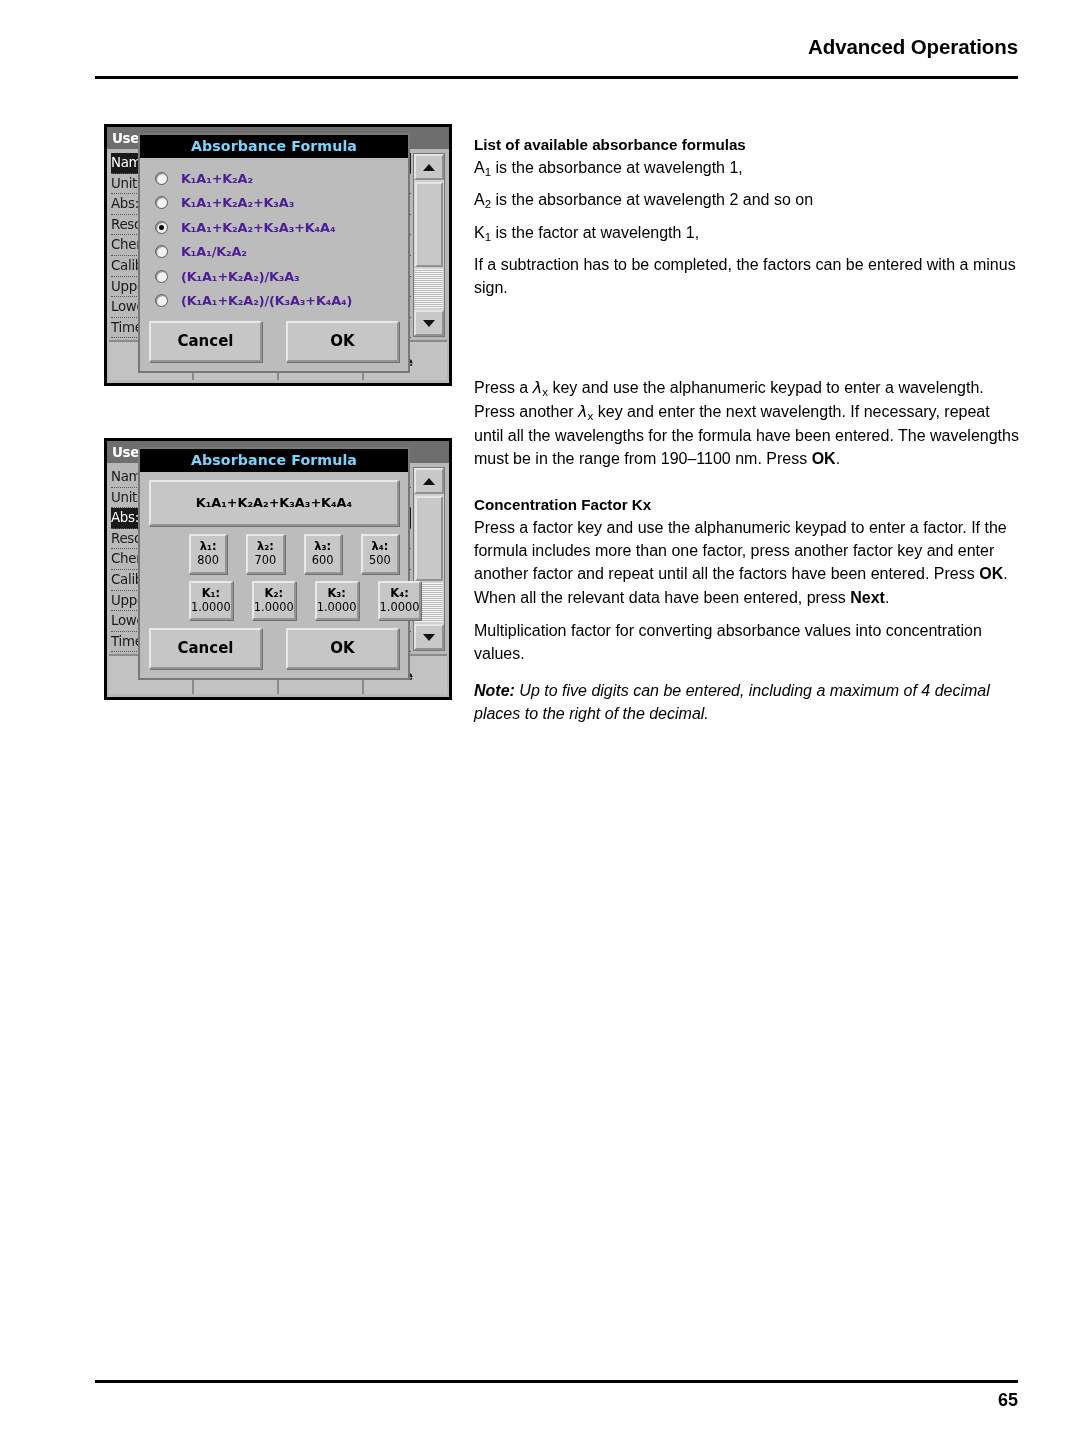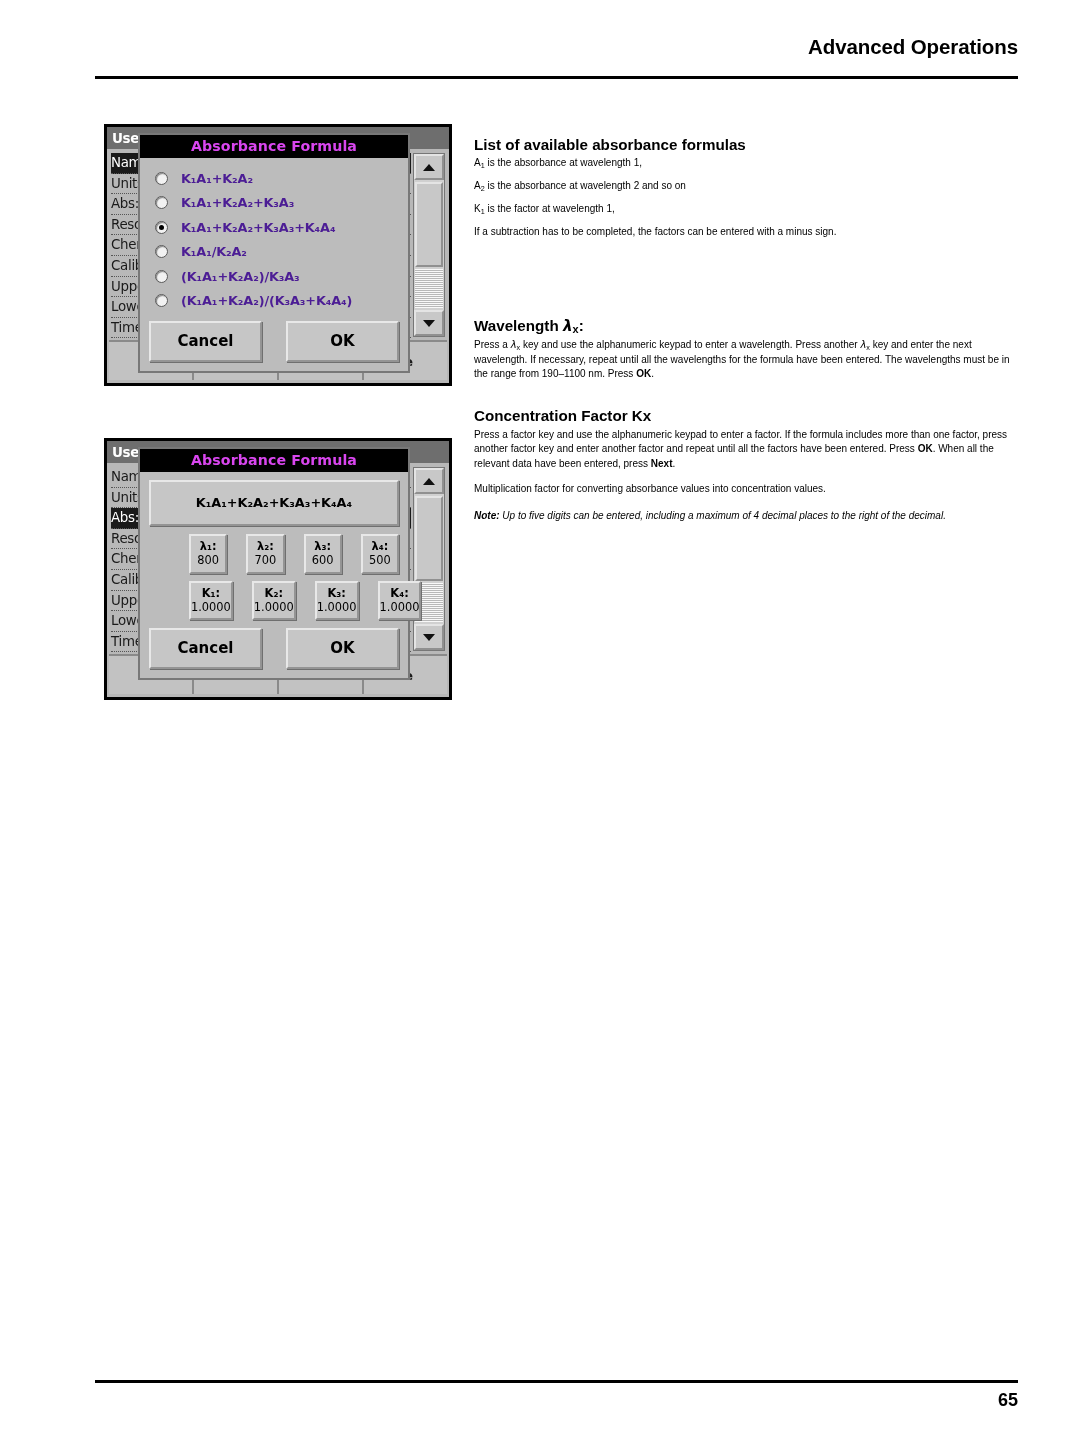--- a/index.html
+++ b/index.html
@@ -61,21 +61,21 @@
     top: 135px;
     width: 545px;
   }
   .text-col h3 {
     font-size: 15.2px;
     font-weight: bold;
     margin: 0 0 1px 0;
     line-height: 1.32;
   }
   .para {
-    font-size: 10px;
+    font-size: 16px;
     line-height: 1.45;
     margin: 0 0 10.5px 0;
   }
   .para.tight { margin-bottom: 8px; }
   .para.note {
     font-style: italic;
     margin-top: 13px;
   }
   .para.note b { font-style: italic; }
   .spacer-lg { height: 66px; }
@@ -226,21 +226,21 @@
     position: absolute;
     left: 31px;
     top: 6px;
     width: 272px;
     background: #bcbcbc;
     border: 2px solid #787878;
     box-sizing: border-box;
   }
   .dlg-title {
     background: #000000;
-    color: #d946ef;
+    color: #7dd3fc;
     font-size: 14.2px;
     font-weight: bold;
     text-align: center;
     padding: 3px 0 4px 0;
     letter-spacing: 0.1px;
   }
   .dlg-body { padding: 8px 9px 9px 9px; }
 
   .radio-row {
     display: flex;
@@ -491,21 +491,20 @@
 
   <p class="para tight">A<sub>2</sub>&nbsp;<span>is the absorbance at wavelength 2 and so on</span></p>
 
   <p class="para tight">K<sub>1</sub>&nbsp;<span>is the factor at wavelength 1,</span></p>
 
 
   <p class="para">If a subtraction has to be completed, the factors can be entered with a minus sign.</p>
 
   <div class="spacer-lg"></div>
 
-  <h3><span>Wavelength</span> <span class="lam">λ</span><sub>x</sub><span>:</span></h3>
 
   <p class="para"><span>Press a</span> <span class="lam">λ</span><sub>x</sub> <span>key and use the alphanumeric keypad to enter a wavelength. Press another</span> <span class="lam">λ</span><sub>x</sub> <span>key and enter the next wavelength. If necessary, repeat until all the wavelengths for the formula have been entered. The wavelengths must be in the range from 190–1100 nm. Press</span> <b>OK</b><span>.</span></p>
 
   <div class="spacer-sm"></div>
 
   <h3>Concentration Factor Kx</h3>
 
   <p class="para"><span>Press a factor key and use the alphanumeric keypad to enter a factor. If the formula includes more than one factor, press another factor key and enter another factor and repeat until all the factors have been entered. Press</span> <b>OK</b><span>. When all the relevant data have been entered, press</span> <b>Next</b><span>.</span></p>
 
   <p class="para">Multiplication factor for converting absorbance values into concentration values.</p>

